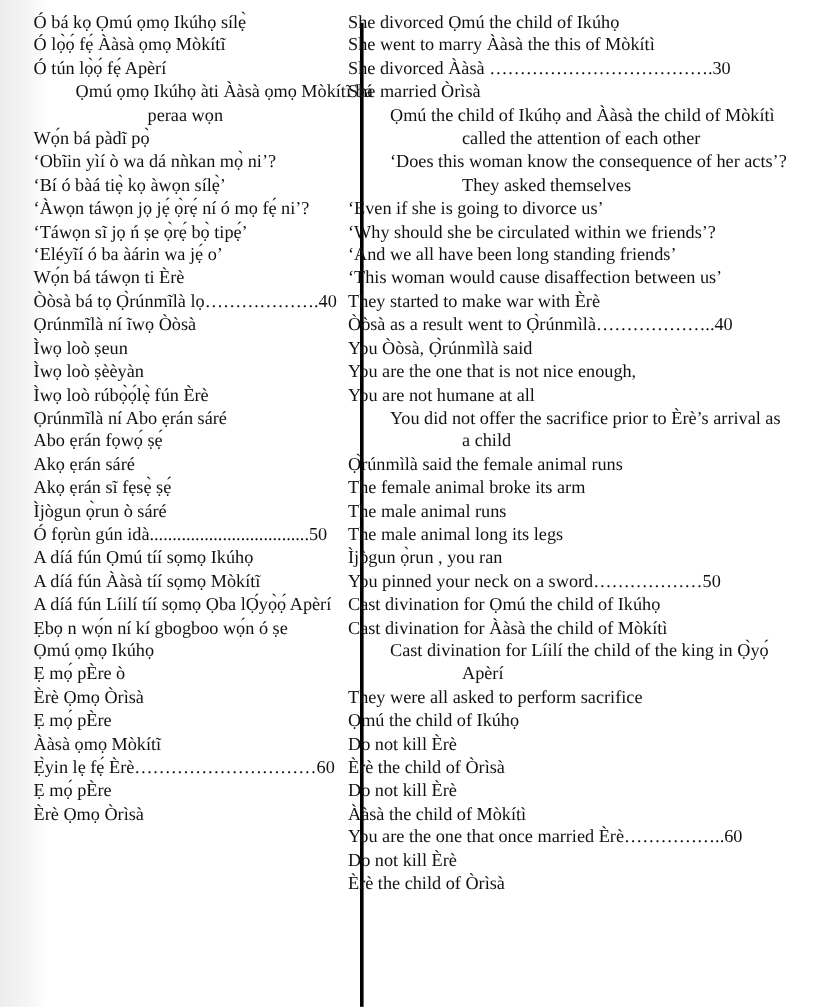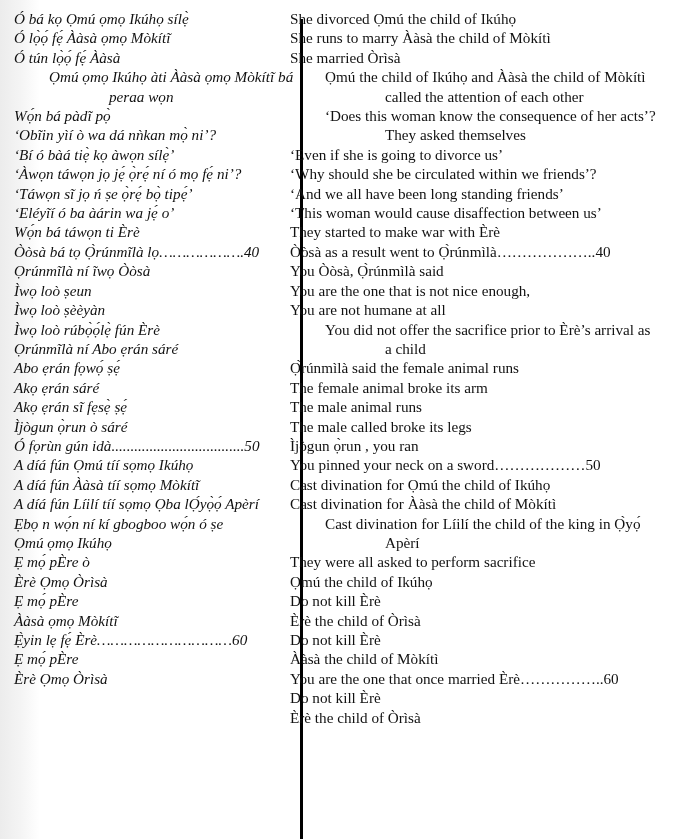--- a/index.html
+++ b/index.html
@@ -10,40 +10,40 @@
     color: #111;
   }
   .edge-shade {
     position: absolute; left: 0; top: 0; width: 40px; height: 839px;
     background: linear-gradient(to right, #ececec 0%, #f4f4f4 50%, #ffffff 100%);
   }
   .col {
     position: absolute; top: 9px;
     font-size: 15.2px; line-height: 19.4px;
   }
-  .col-left { left: 14px; width: 284px; font-style: italic; }
+  .col-left { left: 28px; width: 284px; }
   .col-right { left: 290px; width: 372px; }
   .divider {
     position: absolute; left: 300px; top: 19px; width: 2.5px; height: 820px;
     background: #000;
   }
   .line { white-space: nowrap; }
   .line.wrap { white-space: normal; margin-left: 35px; }
   .line .cont { display: block; padding-left: 60px; }
 </style>
 </head>
 <body>
 
 <div class="edge-shade"></div>
 <div class="divider"></div>
 
 <div class="col col-left" id="col-left">
     <div class="line"><span>Ó bá kọ Ọmú ọmọ Ikúhọ sílẹ̀</span></div>
     <div class="line"><span>Ó lọ̀ọ́ fẹ́ Ààsà ọmọ Mòkítĩ</span></div>
-    <div class="line"><span>Ó tún lọ̀ọ́ fẹ́ Ààsà</span></div>
+    <div class="line"><span>Ó tún lọ̀ọ́ fẹ́ Apèrí</span></div>
     <div class="line wrap"><span>Ọmú ọmọ Ikúhọ àti Ààsà ọmọ Mòkítĩ bá</span><span class="cont">peraa wọn</span></div>
     <div class="line"><span>Wọ́n bá pàdĩ pọ̀</span></div>
     <div class="line"><span>‘Obĩin yìí ò wa dá nǹkan mọ̀ ni’?</span></div>
     <div class="line"><span>‘Bí ó bàá tiẹ̀ kọ àwọn sílẹ̀’</span></div>
     <div class="line"><span>‘Àwọn táwọn jọ jẹ́ ọ̀rẹ́ ní ó mọ fẹ́ ni’?</span></div>
     <div class="line"><span>‘Táwọn sĩ jọ ń ṣe ọ̀rẹ́ bọ̀ tipẹ́’</span></div>
     <div class="line"><span>‘Eléyĩí ó ba àárin wa jẹ́ o’</span></div>
     <div class="line"><span>Wọ́n bá táwọn ti Èrè</span></div>
     <div class="line"><span>Òòsà bá tọ Ọ̀rúnmĩlà lọ……………….40</span></div>
     <div class="line"><span>Ọrúnmĩlà ní ĩwọ Òòsà</span></div>
@@ -64,38 +64,39 @@
     <div class="line"><span>Ẹ mọ́ pÈre ò</span></div>
     <div class="line"><span>Èrè Ọmọ Òrìsà</span></div>
     <div class="line"><span>Ẹ mọ́ pÈre</span></div>
     <div class="line"><span>Ààsà ọmọ Mòkítĩ</span></div>
     <div class="line"><span>Ẹ̀yin lẹ fẹ́ Èrè…………………………60</span></div>
     <div class="line"><span>Ẹ mọ́ pÈre</span></div>
     <div class="line"><span>Èrè Ọmọ Òrìsà</span></div>
   </div>
 <div class="col col-right" id="col-right">
     <div class="line"><span>She divorced Ọmú the child of Ikúhọ</span></div>
-    <div class="line"><span>She runs to marry Ààsà the child of Mòkítì</span></div>
+    <div class="line"><span>She went to marry Ààsà the this of Mòkítì</span></div>
+    <div class="line"><span>She divorced Ààsà ……………………………….30</span></div>
     <div class="line"><span>She married Òrìsà</span></div>
     <div class="line wrap"><span>Ọmú the child of Ikúhọ and Ààsà the child of Mòkítì</span><span class="cont">called the attention of each other</span></div>
     <div class="line wrap"><span>‘Does this woman know the consequence of her acts’?</span><span class="cont">They asked themselves</span></div>
     <div class="line"><span>‘Even if she is going to divorce us’</span></div>
     <div class="line"><span>‘Why should she be circulated within we friends’?</span></div>
     <div class="line"><span>‘And we all have been long standing friends’</span></div>
     <div class="line"><span>‘This woman would cause disaffection between us’</span></div>
     <div class="line"><span>They started to make war with Èrè</span></div>
     <div class="line"><span>Òòsà as a result went to Ọ̀rúnmìlà………………..40</span></div>
     <div class="line"><span>You Òòsà, Ọ̀rúnmìlà said</span></div>
     <div class="line"><span>You are the one that is not nice enough,</span></div>
     <div class="line"><span>You are not humane at all</span></div>
     <div class="line wrap"><span>You did not offer the sacrifice prior to Èrè’s arrival as</span><span class="cont">a child</span></div>
     <div class="line"><span>Ọ̀rúnmìlà said the female animal runs</span></div>
     <div class="line"><span>The female animal broke its arm</span></div>
     <div class="line"><span>The male animal runs</span></div>
-    <div class="line"><span>The male called broke its legs</span></div>
+    <div class="line"><span>The male animal long its legs</span></div>
     <div class="line"><span>Ìjògun ọ̀run , you ran</span></div>
     <div class="line"><span>You pinned your neck on a sword………………50</span></div>
     <div class="line"><span>Cast divination for Ọmú the child of Ikúhọ</span></div>
     <div class="line"><span>Cast divination for Ààsà the child of Mòkítì</span></div>
     <div class="line wrap"><span>Cast divination for Líilí the child of the king in Ọ̀yọ́</span><span class="cont">Apèrí</span></div>
     <div class="line"><span>They were all asked to perform sacrifice</span></div>
     <div class="line"><span>Ọmú the child of Ikúhọ</span></div>
     <div class="line"><span>Do not kill Èrè</span></div>
     <div class="line"><span>Èrè the child of Òrìsà</span></div>
     <div class="line"><span>Do not kill Èrè</span></div>

